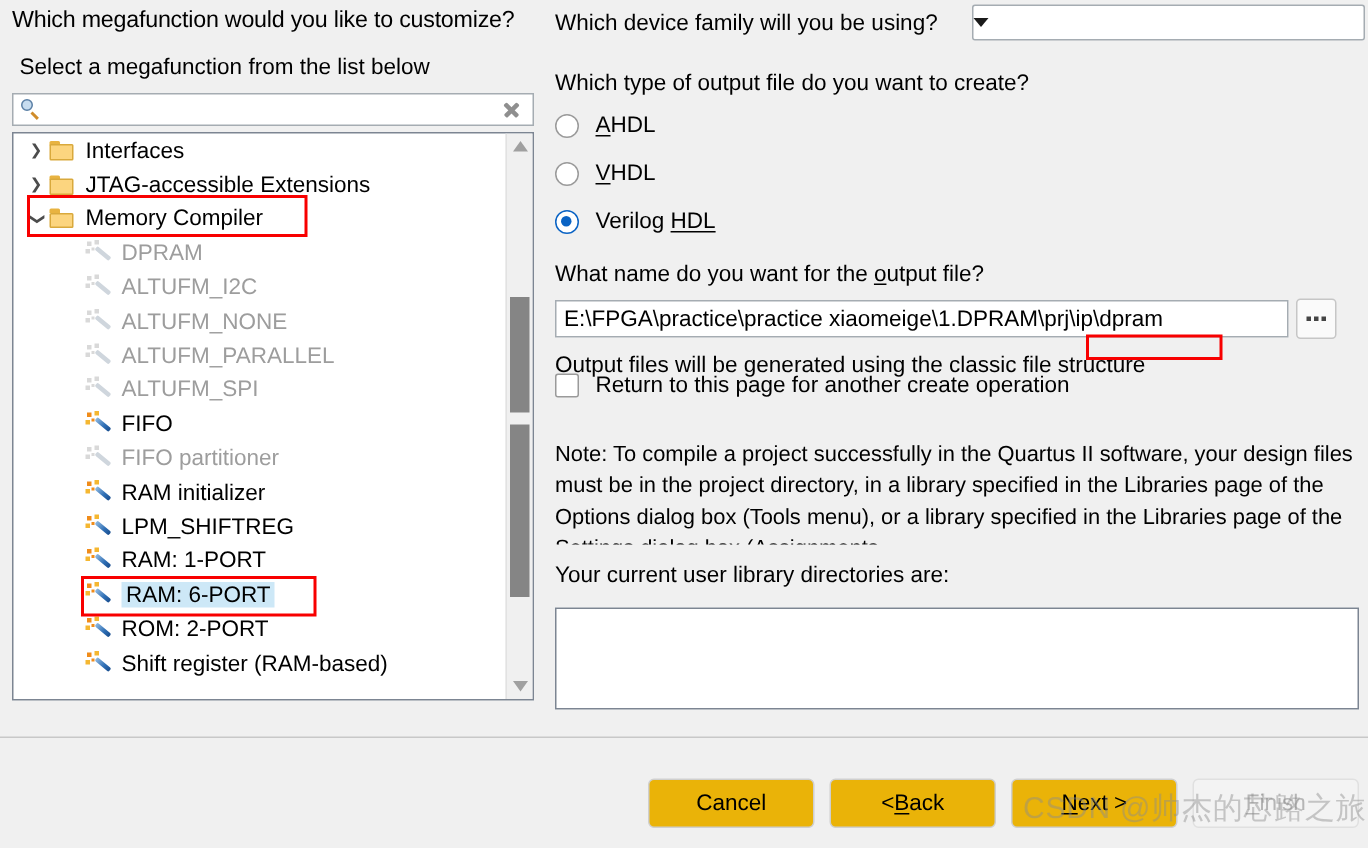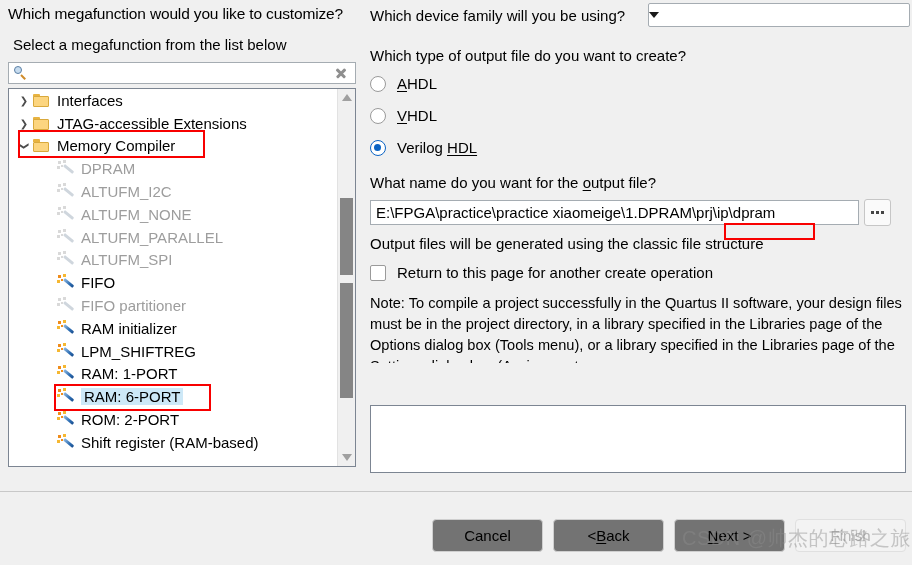--- a/index.html
+++ b/index.html
@@ -161,40 +161,40 @@
     padding: 0 5px; color: #000; outline: none;
   }
   .browse-btn {
     position: absolute; left: 496px; top: 199px; width: 27px; height: 27px;
     background: #fafafa; border: 1px solid #c6c6c6; border-radius: 3px;
     box-sizing: border-box; cursor: pointer;
     display: flex; align-items: center; justify-content: center; gap: 2px;
   }
   .browse-btn b { width: 3px; height: 3px; background: #444; display: block; }
   .r-classic-note { position: absolute; left: 2px; top: 235px; }
-  .chk-row { position: absolute; left: 2px; top: 264px; display: flex; align-items: center; cursor: pointer; }
+  .chk-row { position: absolute; left: 2px; top: 248px; display: flex; align-items: center; cursor: pointer; }
   .chkbox {
     width: 16px; height: 16px; background: #fff; border: 1.6px solid #9a9a9a;
     box-sizing: border-box; margin-right: 11px; border-radius: 2px; flex: 0 0 auto;
   }
   .note-block {
     position: absolute; left: 2px; top: 293px; width: 536px; height: 70px;
     font-size: 14.6px; line-height: 21px; overflow: hidden;
   }
   .r-userlib-label { position: absolute; left: 2px; top: 375px; }
   .lib-area {
     position: absolute; left: 2px; top: 405px; width: 536px; height: 68px;
     background: #fff; border: 1px solid #7c8592; box-sizing: border-box;
   }
 
   
   .sep { position: absolute; left: 0; top: 491px; width: 912px; height: 1px; background: #c8c8c8; }
   .btn {
     position: absolute; top: 519px; height: 33px;
-    background: #737373; border: 1px solid #cfcfcf; border-radius: 4px;
+    background: #eab308; border: 1px solid #cfcfcf; border-radius: 4px;
     box-sizing: border-box; font-family: "Liberation Sans", sans-serif; font-size: 15px;
     color: #000; cursor: pointer; display: flex; align-items: center; justify-content: center;
   }
   .btn-cancel { left: 432px; width: 111px; }
   .btn-back   { left: 553px; width: 111px; }
   .btn-next   { left: 674px; width: 111px; }
   .btn-finish { left: 795px; width: 111px; color: #b5b5b5; background: #f3f3f3; border-color: #e0e0e0; }
 
   
   .anno { position: absolute; border: 2.5px solid #f80000; box-sizing: border-box; pointer-events: none; }
@@ -432,20 +432,21 @@
 
     <div class="lbl r-classic-note">Output files will be generated using the classic file structure</div>
 
     <div class="chk-row">
       <span class="chkbox"></span>
       <span class="lbl">Return to this page for another create operation</span>
     </div>
 
     <div class="note-block">Note: To compile a project successfully in the Quartus II software, your design files must be in the project directory, in a library specified in the Libraries page of the Options dialog box (Tools menu), or a library specified in the Libraries page of the Settings dialog box (Assignments</div>
 
+    <div class="lbl r-userlib-label">Your current user library directories are:</div>
 
     <div class="lib-area"></div>
   </div>
 
   <div class="sep"></div>
 
   <div class="btn btn-cancel">
       <span>Cancel</span>
     </div>
 

